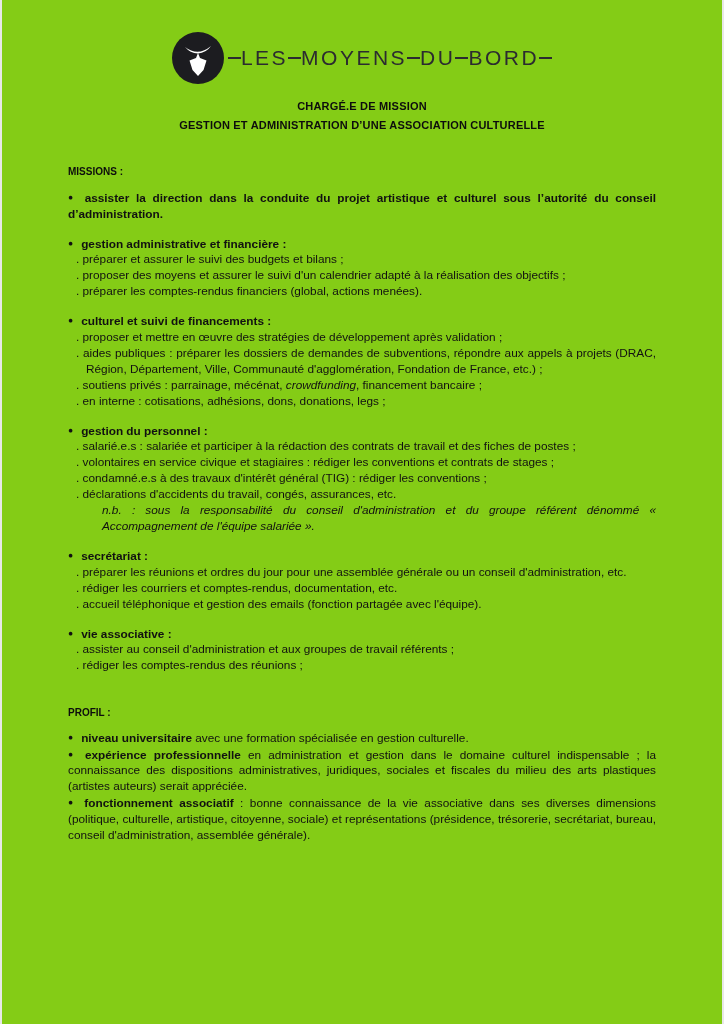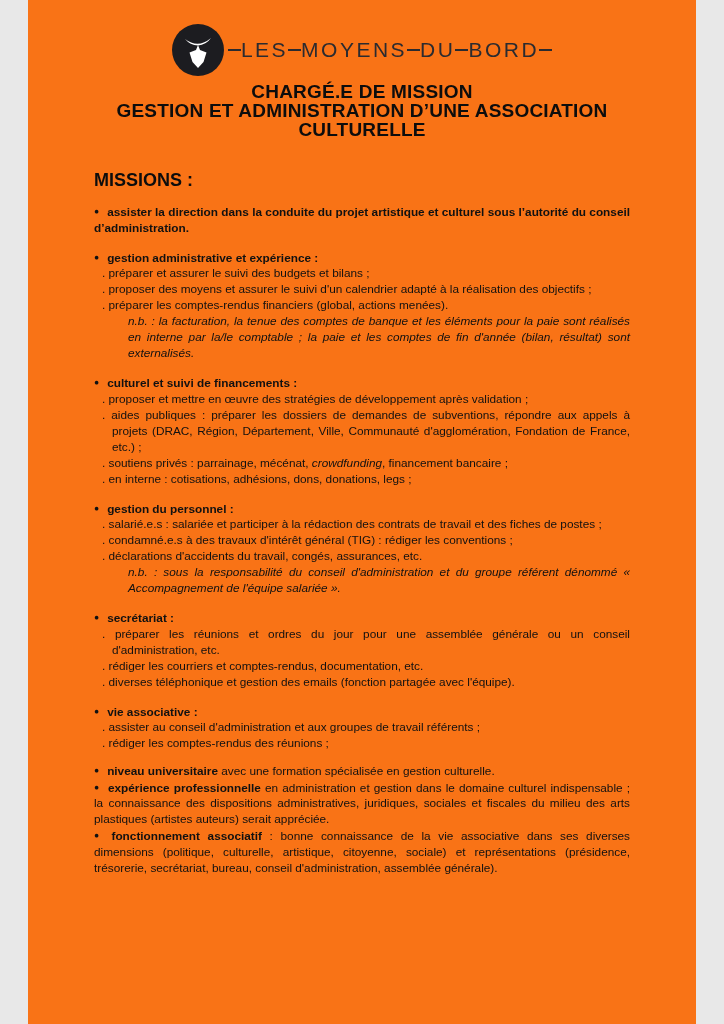--- a/index.html
+++ b/index.html
@@ -1,33 +1,33 @@
 <!DOCTYPE html>
 <html><head>
 <meta charset="utf-8">
 <style>
   * { margin:0; padding:0; box-sizing:border-box; }
   html,body { background:#e8e8e8; }
   body { font-family:"Liberation Sans","DejaVu Sans",sans-serif; }
   .page {
-    width:668px; height:1024px; margin:0 auto; background:#f97316;
-    color:#111111; padding:24px 66px 0 66px; overflow:hidden; position:relative;
+    width:720px; height:1024px; margin:0 auto; background:#84cc16;
+    color:#111111; padding:32px 66px 0 66px; overflow:hidden; position:relative;
   }
   
   .logo-row { display:flex; align-items:center; justify-content:center; }
   .logo-circle { width:52px; height:52px; flex:0 0 auto; margin-right:4px; }
   .logo-text { display:flex; align-items:center; font-size:21px; font-weight:400;
                letter-spacing:2.5px; color:#2b2b30; white-space:nowrap; }
   .logo-word { display:inline-block; }
   .logo-line { display:inline-block; width:13px; height:2px; background:#2b2b30; margin:0 0 0 0; }
   
-  .doc-title { text-align:center; font-weight:bold; font-size:19px; line-height:19px;
-               margin-top:6px; letter-spacing:.2px; color:#0d0d0d; }
+  .doc-title { text-align:center; font-weight:bold; font-size:11px; line-height:19px;
+               margin-top:13px; letter-spacing:.2px; color:#0d0d0d; }
   
-  .main-heading { font-weight:bold; font-size:18px; color:#0d0d0d; }
+  .main-heading { font-weight:bold; font-size:10px; color:#0d0d0d; }
   .h-missions { margin-top:31px; }
   .h-profil   { margin-top:34px; }
   
   .intro { font-weight:bold; font-size:11.8px; line-height:16px; text-align:justify; margin-top:12px; }
   .bullet { font-size:8.5px; vertical-align:1.5px; margin-right:8px; letter-spacing:0; }
   .m-section { margin-top:13px; font-size:11.8px; line-height:16px; }
   .sec-title { font-weight:bold; }
   .sec-item  { margin-left:8px; padding-left:10px; text-indent:-10px; text-align:justify; }
   .sec-note  { margin-left:34px; font-style:italic; text-align:justify; }
   .it { font-style:italic;margin-top:36px; }
@@ -65,53 +65,54 @@
     <div>CHARGÉ.E DE MISSION</div>
     <div>GESTION ET ADMINISTRATION D’UNE ASSOCIATION CULTURELLE</div>
   </div>
 
   <div class="main-heading h-missions">MISSIONS :</div>
 
   <p class="intro"><span class="bullet">●</span><span>assister la direction dans la conduite du projet artistique et culturel sous l’autorité du conseil d’administration.</span></p>
 
   <div>
       <div class="m-section">
-        <div class="sec-title"><span class="bullet">●</span><span>gestion administrative et expérience :</span></div>
+        <div class="sec-title"><span class="bullet">●</span><span>gestion administrative et financière :</span></div>
         <div class="sec-item"><span>. préparer et assurer le suivi des budgets et bilans ;</span></div>
         <div class="sec-item"><span>. proposer des moyens et assurer le suivi d'un calendrier adapté à la réalisation des objectifs ;</span></div>
         <div class="sec-item"><span>. préparer les comptes-rendus financiers (global, actions menées).</span></div>
-        <div class="sec-note">n.b. : la facturation, la tenue des comptes de banque et les éléments pour la paie sont réalisés en interne par la/le comptable ; la paie et les comptes de fin d'année (bilan, résultat) sont externalisés.</div>
       </div>
       <div class="m-section">
         <div class="sec-title"><span class="bullet">●</span><span>culturel et suivi de financements :</span></div>
         <div class="sec-item"><span>. proposer et mettre en œuvre des stratégies de développement après validation ;</span></div>
         <div class="sec-item"><span>. aides publiques : préparer les dossiers de demandes de subventions, répondre aux appels à projets (DRAC, Région, Département, Ville, Communauté d'agglomération, Fondation de France, etc.) ;</span></div>
         <div class="sec-item"><span>. soutiens privés : parrainage, mécénat, </span><span class="it">crowdfunding</span><span>, financement bancaire ;</span></div>
         <div class="sec-item"><span>. en interne : cotisations, adhésions, dons, donations, legs ;</span></div>
       </div>
       <div class="m-section">
         <div class="sec-title"><span class="bullet">●</span><span>gestion du personnel :</span></div>
         <div class="sec-item"><span>. salarié.e.s : salariée et participer à la rédaction des contrats de travail et des fiches de postes ;</span></div>
+        <div class="sec-item"><span>. volontaires en service civique et stagiaires : rédiger les conventions et contrats de stages ;</span></div>
         <div class="sec-item"><span>. condamné.e.s à des travaux d'intérêt général (TIG) : rédiger les conventions ;</span></div>
         <div class="sec-item"><span>. déclarations d'accidents du travail, congés, assurances, etc.</span></div>
         <div class="sec-note">n.b. : sous la responsabilité du conseil d'administration et du groupe référent dénommé « Accompagnement de l'équipe salariée ».</div>
       </div>
       <div class="m-section">
         <div class="sec-title"><span class="bullet">●</span><span>secrétariat :</span></div>
         <div class="sec-item"><span>. préparer les réunions et ordres du jour pour une assemblée générale ou un conseil d'administration, etc.</span></div>
         <div class="sec-item"><span>. rédiger les courriers et comptes-rendus, documentation, etc.</span></div>
-        <div class="sec-item"><span>. diverses téléphonique et gestion des emails (fonction partagée avec l'équipe).</span></div>
+        <div class="sec-item"><span>. accueil téléphonique et gestion des emails (fonction partagée avec l'équipe).</span></div>
       </div>
       <div class="m-section">
         <div class="sec-title"><span class="bullet">●</span><span>vie associative :</span></div>
         <div class="sec-item"><span>. assister au conseil d'administration et aux groupes de travail référents ;</span></div>
         <div class="sec-item"><span>. rédiger les comptes-rendus des réunions ;</span></div>
       </div>
     </div>
 
+  <div class="main-heading h-profil">PROFIL :</div>
 
   <div>
       <p class="p-bullet first"><span class="bullet">●</span><span class="p-bold">niveau universitaire</span><span> avec une formation spécialisée en gestion culturelle.</span></p>
       <p class="p-bullet"><span class="bullet">●</span><span class="p-bold">expérience professionnelle</span><span> en administration et gestion dans le domaine culturel indispensable ; la connaissance des dispositions administratives, juridiques, sociales et fiscales du milieu des arts plastiques (artistes auteurs) serait appréciée.</span></p>
       <p class="p-bullet"><span class="bullet">●</span><span class="p-bold">fonctionnement associatif</span><span> : bonne connaissance de la vie associative dans ses diverses dimensions (politique, culturelle, artistique, citoyenne, sociale) et représentations (présidence, trésorerie, secrétariat, bureau, conseil d'administration, assemblée générale).</span></p>
     </div>
 
 </div>
 
 </body></html>

